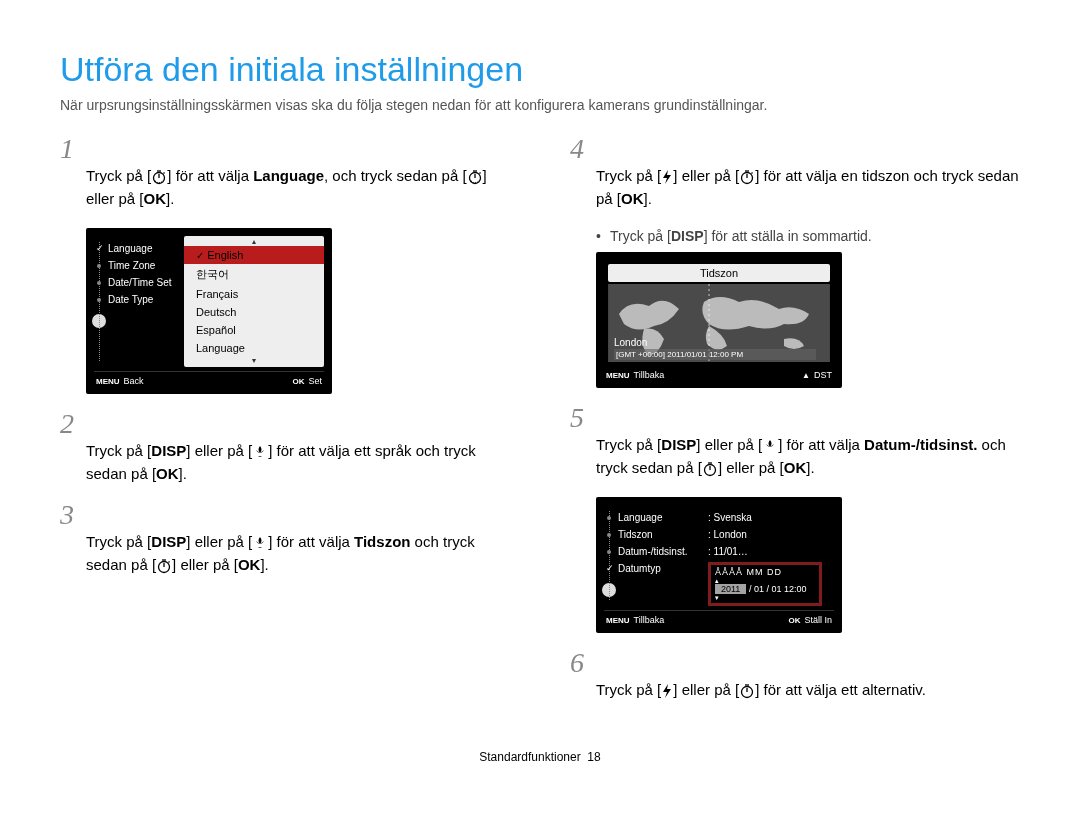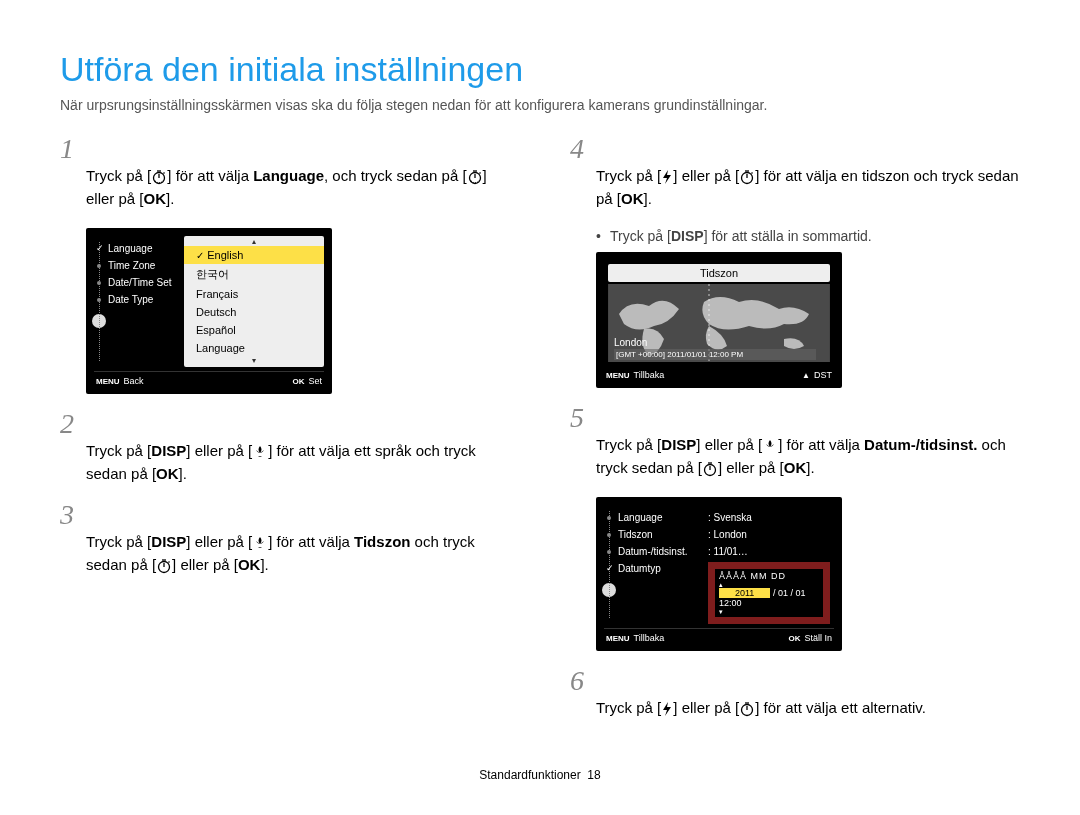--- a/index.html
+++ b/index.html
@@ -131,21 +131,21 @@
     border-radius: 2px;
   }
   .opts .arrow {
     text-align:center; font-size:8px; color:#333; line-height:1;
   }
   .opts .opt {
     padding: 3px 12px;
     font-size: 11px;
   }
   .opts .opt.sel {
-    background: #fde047;
+    background: #b91c1c;
   }
   .opts .opt.sel::before {
     content:"✓ "; font-size:10px;
   }
   .screen .footer {
     display:flex; justify-content: space-between;
     font-size: 9px;
     padding: 4px 2px 0 2px;
     border-top: 1px solid #333;
     margin-top: 4px;
@@ -186,38 +186,38 @@
   
   .date-screen .side-list { width: 104px; }
   .date-screen .side-list .item { display:flex; justify-content: flex-start; }
   .date-screen .vals {
     flex:1;
     font-size:10px;
     padding-top:4px;
   }
   .date-screen .vals .v { padding:3px 0; }
   .date-screen .fmt-box {
-    border: 7px solid #7f1d1d;
+    border: 3px solid #7f1d1d;
     padding: 2px 4px;
     margin-top: 2px;
     width: 100px;
   }
   .date-screen .fmt-head {
     font-size:9px; letter-spacing:1px;
     text-align:left;
   }
   .date-screen .fmt-arrow {
     text-align:left; font-size:7px; line-height:1;
   }
   .date-screen .fmt-val {
     font-size:9px;
   }
   .date-screen .fmt-val .hl {
-    background:#fde047; color:#000;
-    padding:0 16px;
+    background:#a3a3a3; color:#000;
+    padding:0 6px;
   }
   .page-foot {
     text-align:center;
     font-size:12px;
     color:#000000;
     margin-top: 30px;
   }
 </style>
 </head>
 <body>

